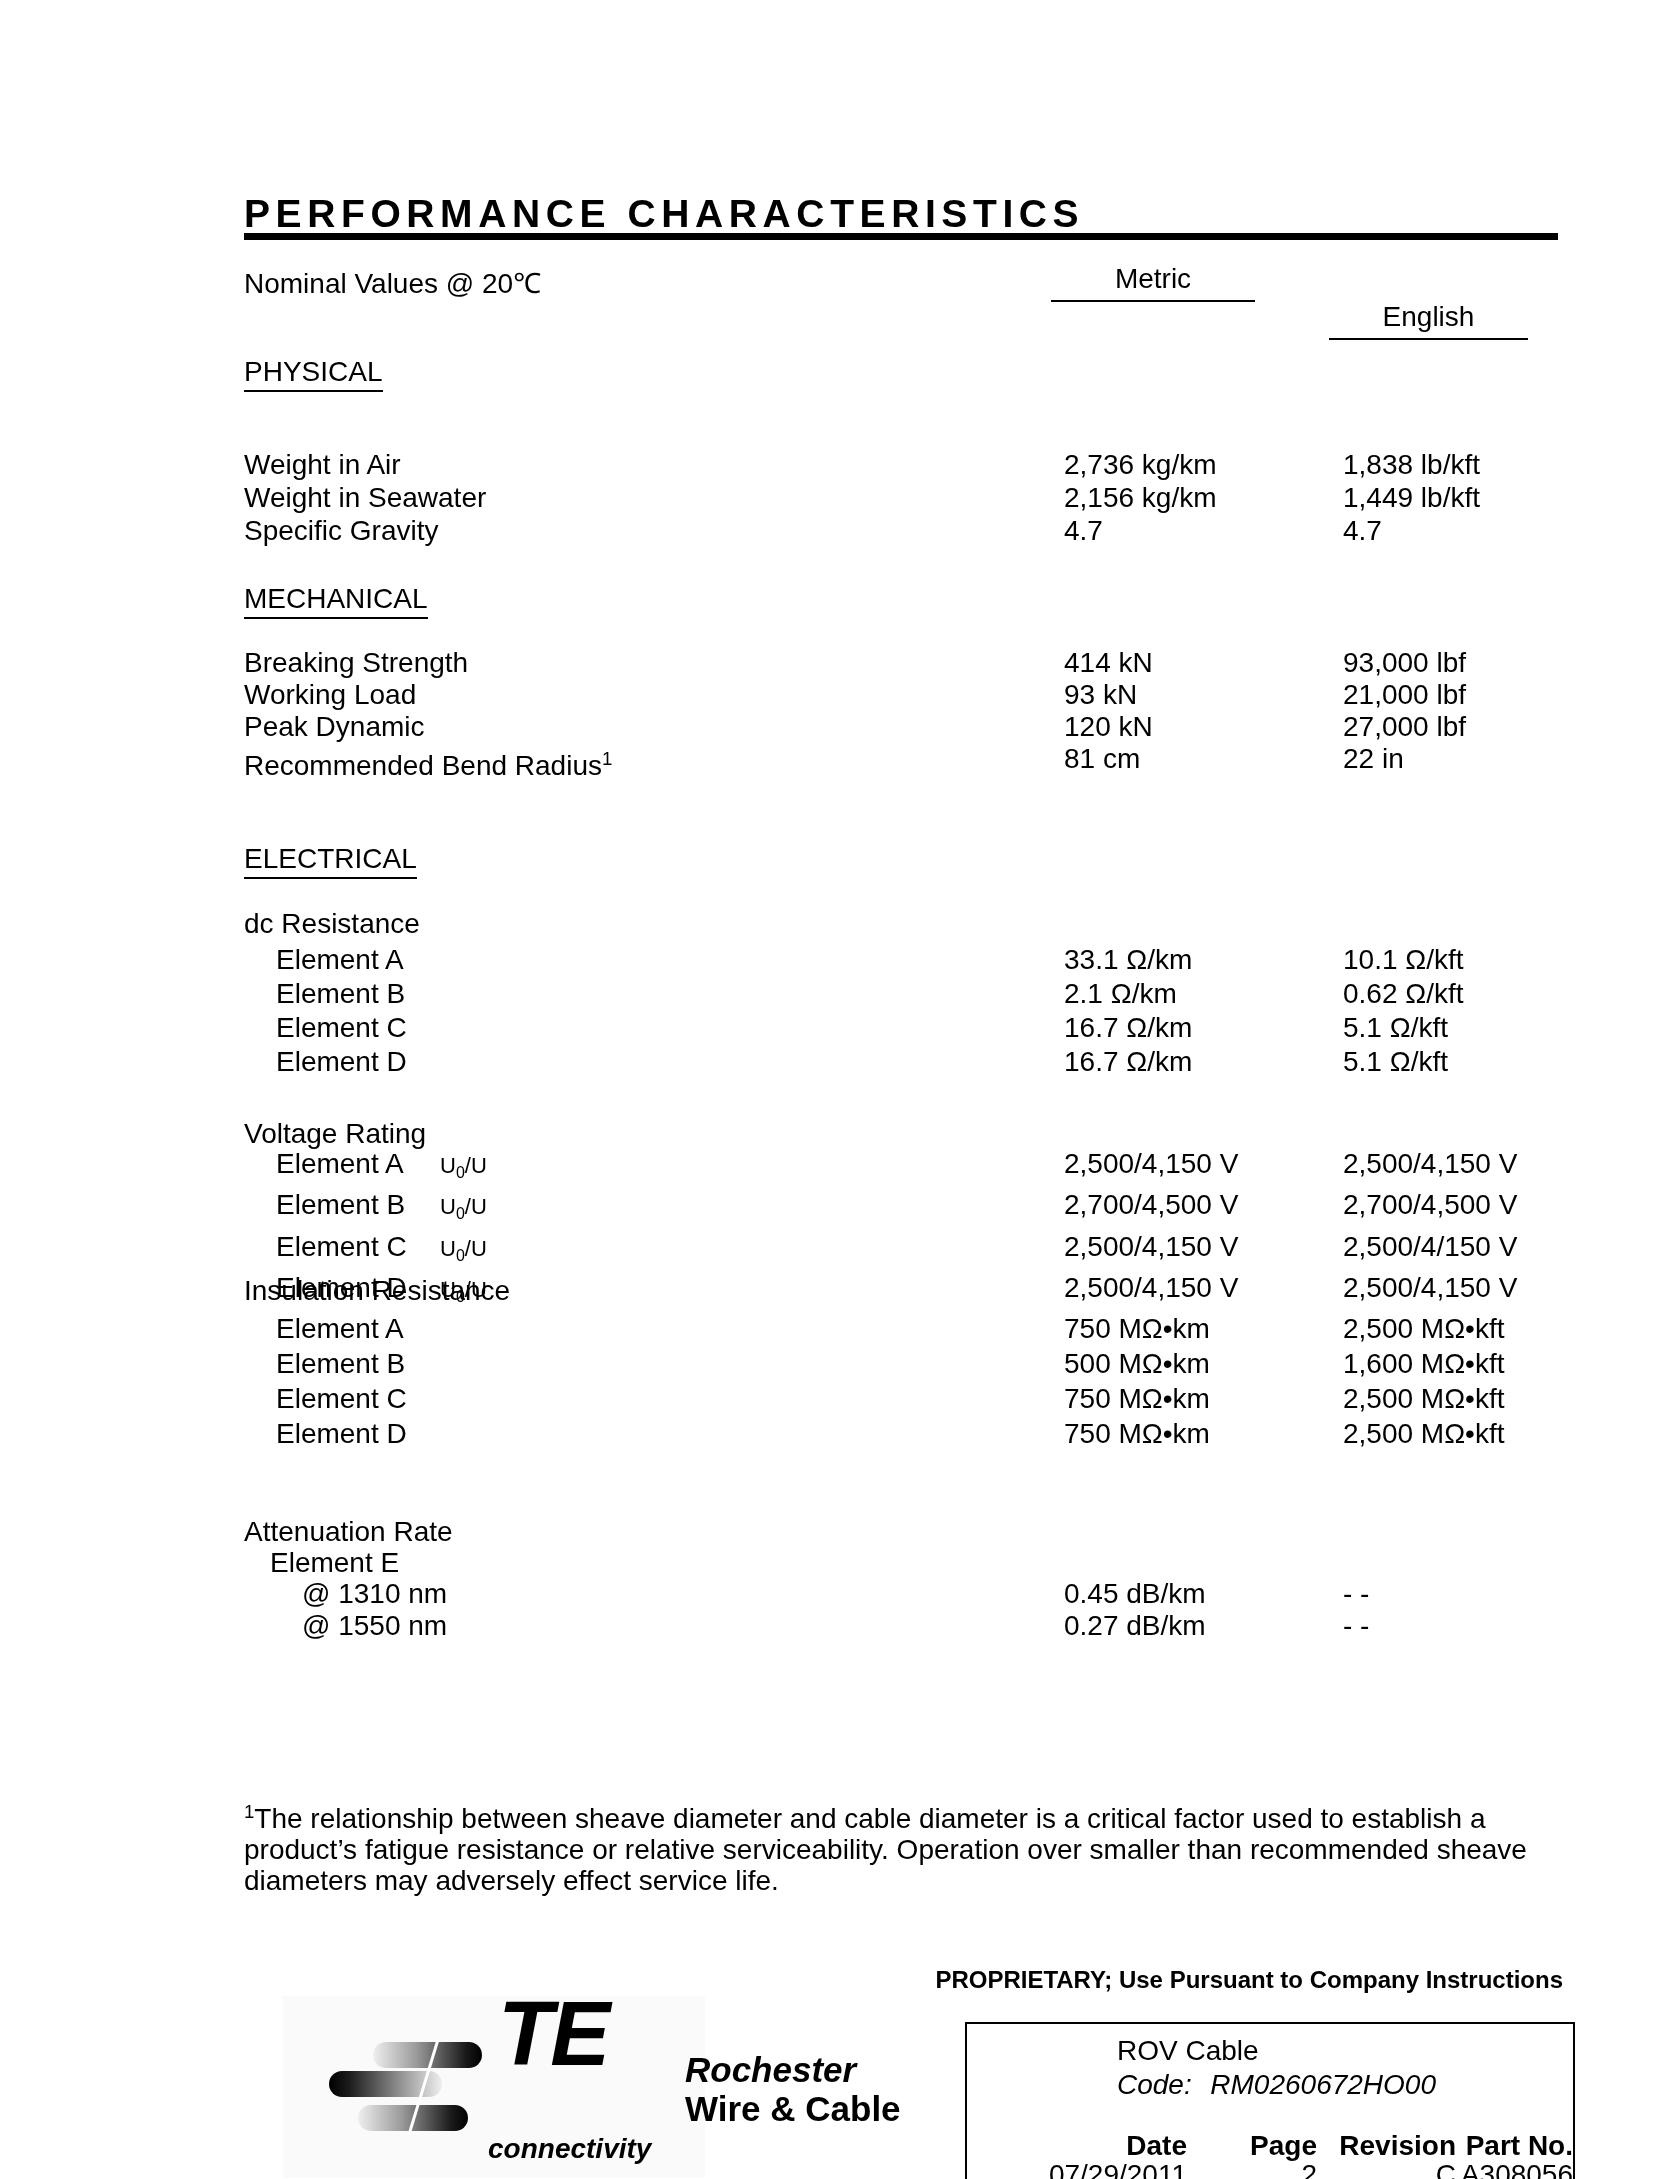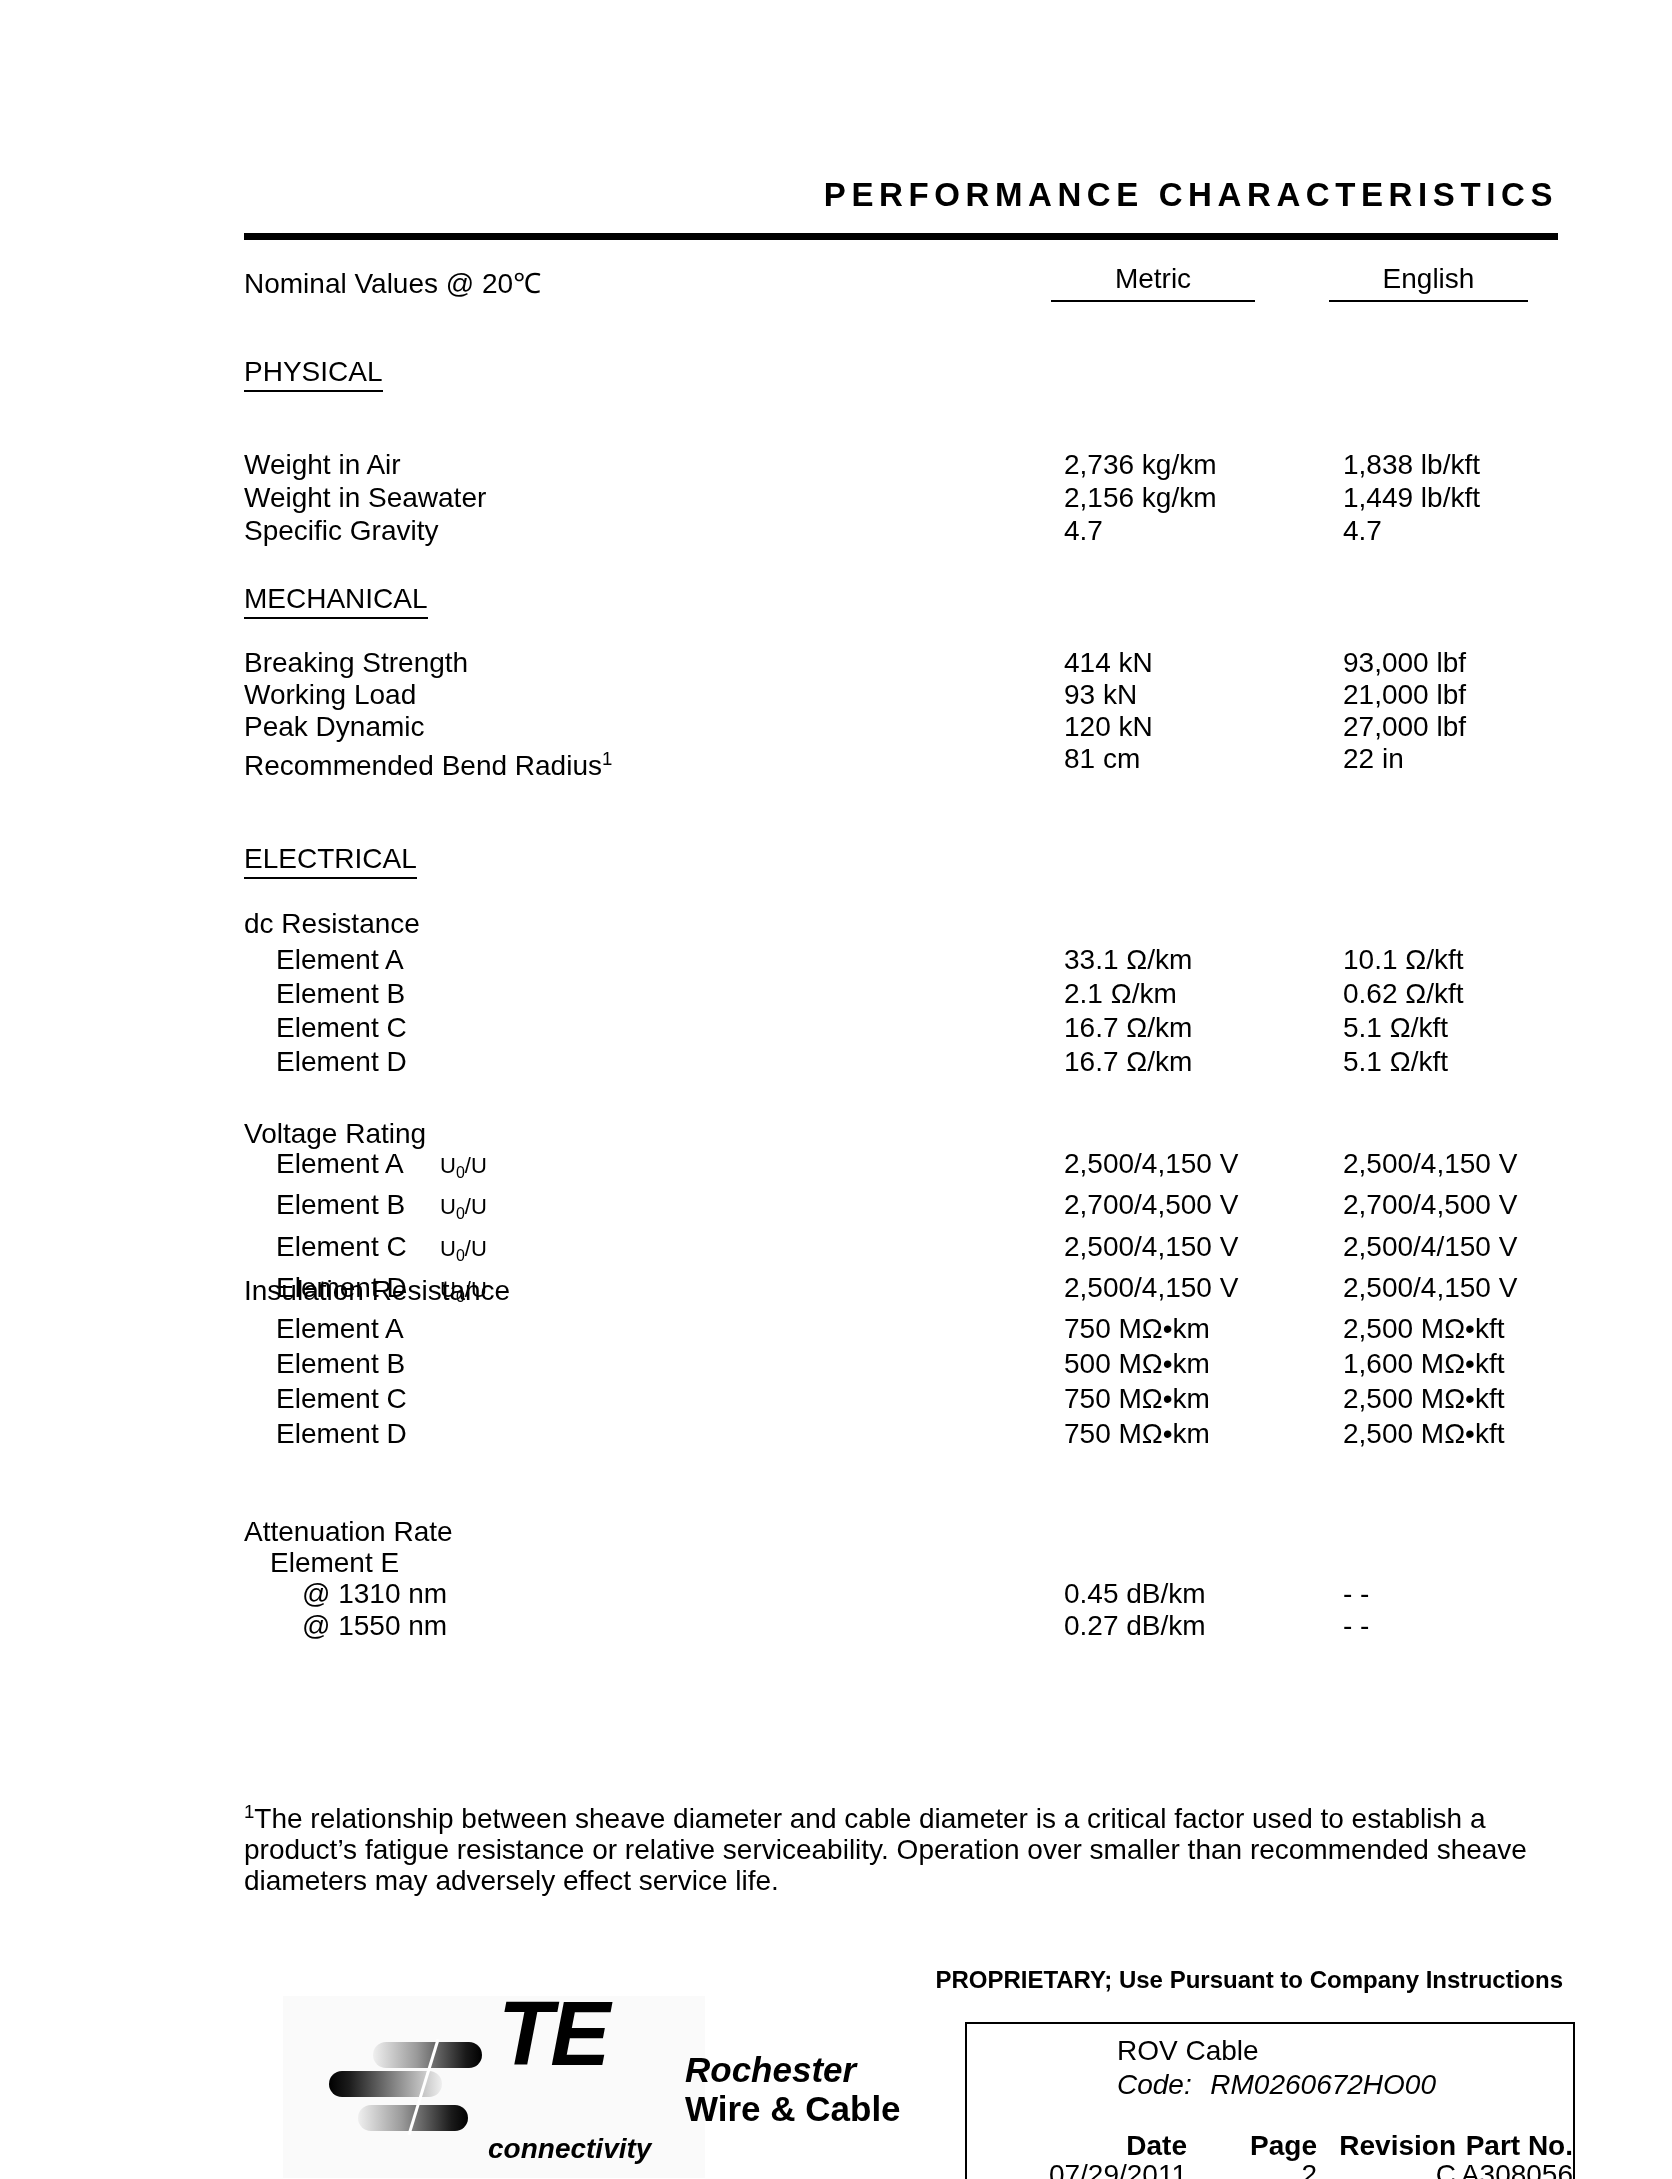--- a/index.html
+++ b/index.html
@@ -4,27 +4,27 @@
 <style>
   html,body { margin:0; padding:0; background:#e8e8e8; }
   .page {
     position:relative; width:1672px; height:2180px; margin:0 auto;
     background:#ffffff; overflow:hidden; color:#000;
     font-family:"Liberation Sans", sans-serif; font-size:28px;
   }
   .abs { position:absolute; }
 
   
-  .doc-title { left:244px; top:176px; width:1314px; text-align:right;
-               font-size:33px; font-weight:bold; letter-spacing:5.6px; }
+  .doc-title { left:244px; top:192px; width:1314px; text-align:left;
+               font-size:39px; font-weight:bold; letter-spacing:5.6px; }
   .title-rule { left:244px; top:233px; width:1314px; height:6.5px; background:#000; }
   .nominal { left:244px; top:263px; }
   .col-head { top:263px; text-align:center; padding-bottom:4.6px; border-bottom:2.8px solid #000; }
   .col-metric { left:1051px; width:204px; }
-  .col-english { left:1329px; width:199px; }
+  .col-english { left:1329px; width:199px;margin-top:38px; }
 
   
   .sheet { position:absolute; left:244px; width:1332px; }
   .trow { display:grid; grid-template-columns:820px 279px auto; }
   .sec-head span { display:inline-block; border-bottom:2.8px solid #000; padding-bottom:1.9px; }
   .ind1 { padding-left:32px; }
   .ind2 { padding-left:58px; }
   .ind-sm { padding-left:26px; }
   .lh34 { line-height:32px; } .lh35 { line-height:32px; } .lh36 { line-height:33px;margin-top:29px; }
   .lh37 { line-height:34px; } .lh38 { line-height:35px; }

